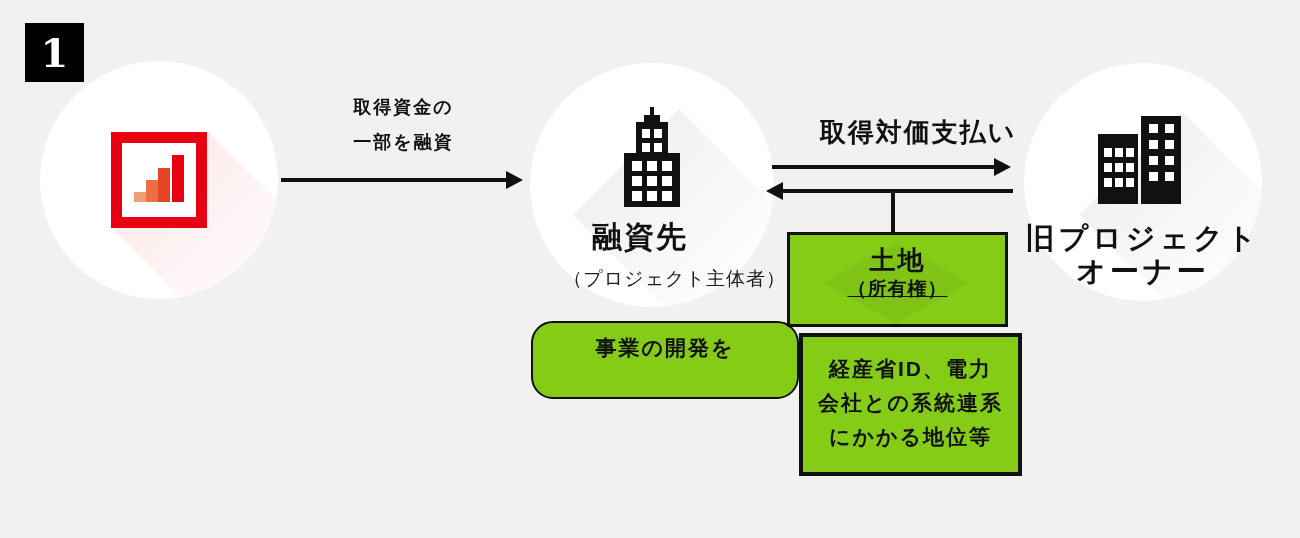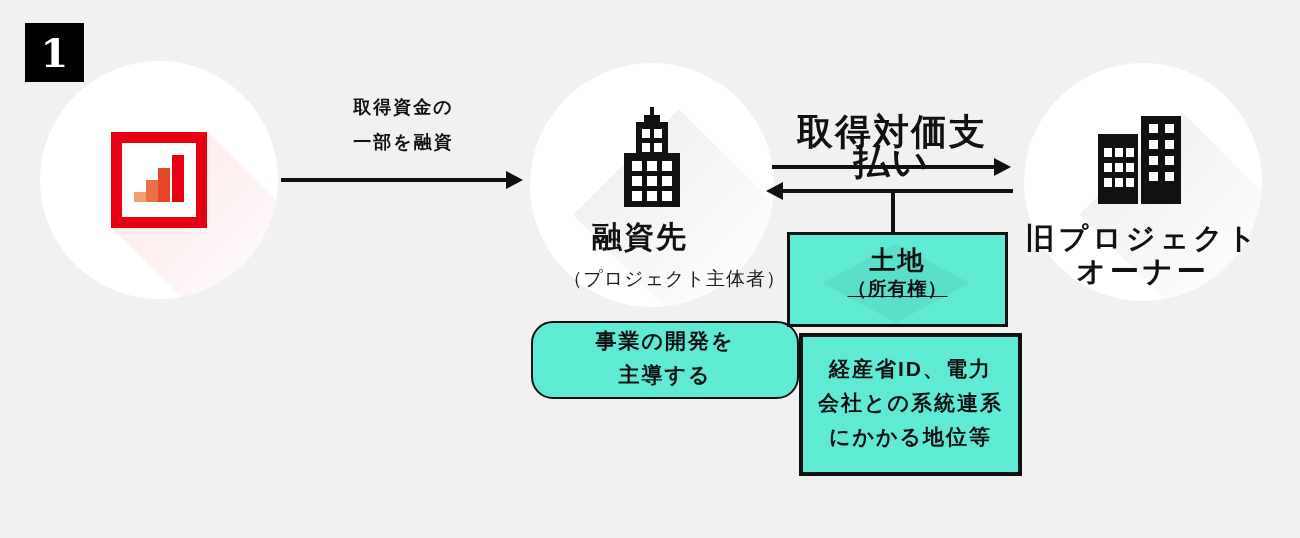--- a/index.html
+++ b/index.html
@@ -40,31 +40,31 @@
   .hline{position:absolute;height:4px;background:var(--ink);}
   .head-right{position:absolute;width:0;height:0;
       border-left:17px solid var(--ink);border-top:9px solid transparent;border-bottom:9px solid transparent;}
   .head-left{position:absolute;width:0;height:0;
       border-right:17px solid var(--ink);border-top:9px solid transparent;border-bottom:9px solid transparent;}
   .vline{position:absolute;width:4px;background:var(--ink);}
 
   
   .lbl{position:absolute;font-weight:bold;color:var(--ink);text-align:center;letter-spacing:2px;}
   .loan-label{left:281px;top:90px;width:245px;font-size:18px;line-height:35px;}
-  .payment-label{left:782px;top:117px;width:220px;font-size:36px;line-height:30px;}
+  .payment-label{left:808px;top:117px;width:220px;font-size:26px;line-height:30px;}
   .borrower-label{left:518px;top:222px;width:244px;font-size:30px;line-height:34px;font-family:Liberation Mono, monospace;}
   .borrower-sublabel{left:518px;top:266px;width:268px;font-size:19px;font-weight:500;
       letter-spacing:1px;text-align:right;position:absolute;color:#1c1c1c;}
   .owner-label{left:1012px;top:222px;width:262px;font-size:29px;line-height:33px;letter-spacing:4px;}
 
   
-  .box{position:absolute;background:#5eead4;border:3px solid var(--ink);text-align:center;
+  .box{position:absolute;background:#84cc16;border:3px solid var(--ink);text-align:center;
        font-weight:bold;color:var(--ink);overflow:hidden;}
   .note-box{left:531px;top:321px;width:268px;height:78px;border-width:2px;
-       font-size:21px;line-height:34px;padding-top:1px;letter-spacing:2px;border-radius:22px;}
+       font-size:21px;line-height:34px;padding-top:8px;letter-spacing:2px;border-radius:22px;}
   .land-box{left:787px;top:232px;width:221px;height:95px;border-width:3px;padding-top:9px;}
   .land-title{font-size:26px;line-height:32px;letter-spacing:2px;position:relative;z-index:2;}
   .land-subtitle{font-size:19px;line-height:26px;letter-spacing:1px;position:relative;z-index:2;text-decoration:underline;}
   .land-watermark{position:absolute;left:70px;top:12px;width:72px;height:72px;
       background:rgba(0,0,0,0.045);transform:scale(1.45,0.78) rotate(45deg);z-index:1;}
   .rights-box{left:787px;top:333px;width:223px;height:143px;border-width:4px;
        font-size:21px;line-height:34px;padding-top:15px;letter-spacing:2px;margin-left:12px;}
 </style>
 </head>
 <body>
@@ -114,21 +114,20 @@
       <rect x="8" y="84" width="10" height="10" fill="#ffffff"></rect>
       <rect x="23" y="84" width="10" height="10" fill="#ffffff"></rect>
       <rect x="38" y="84" width="10" height="10" fill="#ffffff"></rect>
     </svg>
   </div>
   <div class="lbl borrower-label">融資先</div>
   <div class="borrower-sublabel">（プロジェクト主体者）</div>
 
   <div class="box note-box">
     <div>事業の開発を</div>
-    <div>主導する</div>
   </div>
 
   <div class="lbl payment-label">取得対価支払い</div>
   <div class="hline" style="left:772px;top:165px;width:222px;"></div>
   <div class="head-right" style="left:994px;top:158px;"></div>
 
   <div class="head-left" style="left:766px;top:182px;"></div>
   <div class="hline" style="left:782px;top:189px;width:231px;"></div>
 
   <div class="vline" style="left:891px;top:191px;height:41px;"></div>

